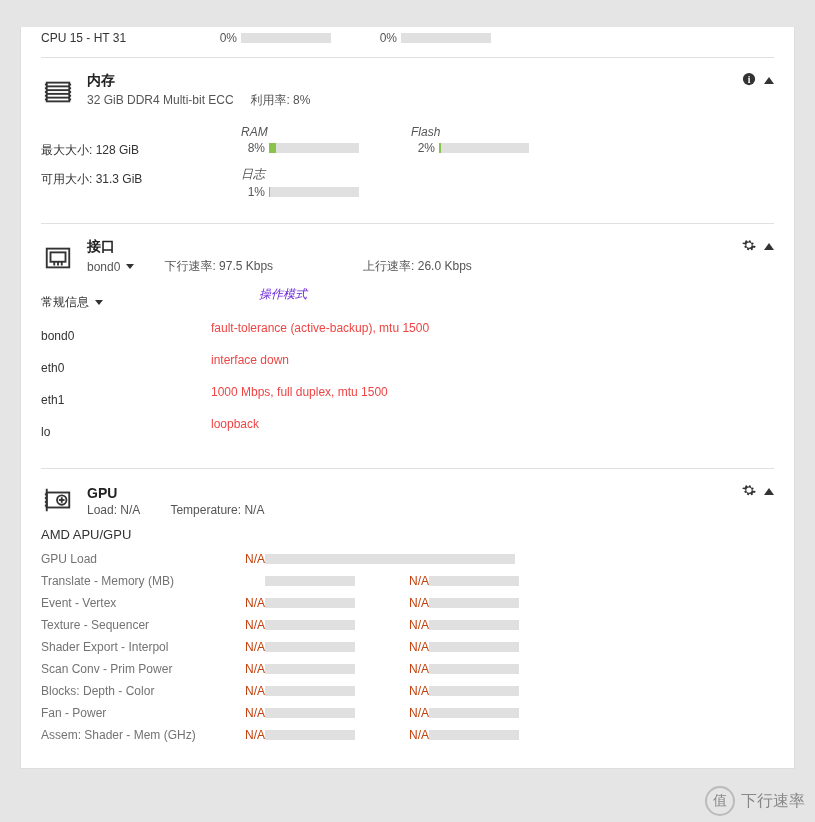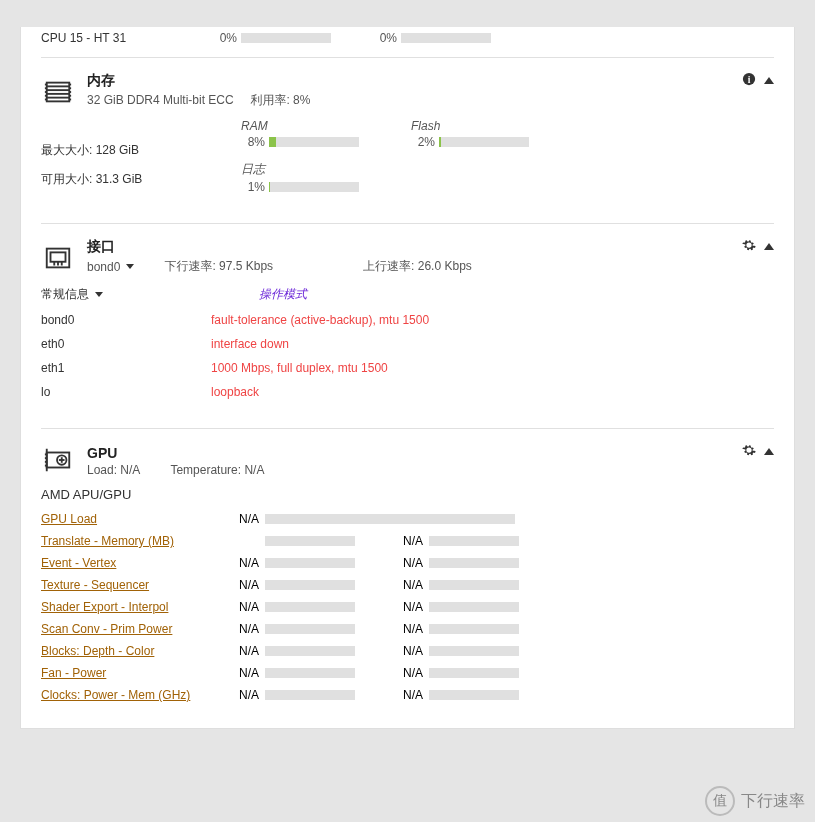--- a/index.html
+++ b/index.html
@@ -63,45 +63,45 @@
     border-right: 5px solid transparent;
     border-bottom: 7px solid #333;
     display: inline-block;
     cursor: pointer;
   }
 
   
   .mem-block { display:flex; padding: 10px 0 6px 0; }
   .mem-left { width: 200px; font-size: 12px; color:#333; line-height: 2.4; margin-top: 17px; }
   .mem-bars { flex:1; }
-  .mem-bar-row { display:flex; align-items:flex-start; height: 42px; }
+  .mem-bar-row { display:flex; align-items:center; height: 42px; }
   .mb-col { width: 170px; }
   .mb-lbl { font-style: italic; font-size: 12px; color:#555; margin-bottom:2px; }
   .mb-line { display:flex; align-items:center; }
   .mb-pct { font-size: 12px; color:#555; width:28px; text-align:right; padding-right:4px; }
   .mb-track { width: 90px; height:10px; background:#e0e0e0; position:relative; }
   .mb-fill { position:absolute; left:0; top:0; bottom:0; background:#8bc34a; }
 
   
   .iface-body { padding: 6px 0 10px 0; }
   .iface-row { display:flex; padding: 5px 0; font-size: 12px; }
-  .iface-col1 { width: 170px; color:#333; }
+  .iface-col1 { width: 170px; color:#333;margin-top:8px; }
   .iface-col2 { color:#ef4444; }
   .iface-hdr .iface-col1 { display:flex; align-items:center; gap:6px; }
   .iface-hdr .iface-col2 { font-style: italic; color:#6d28d9;margin-left:48px; }
   .dd-caret {
     width:0;height:0;border-left:4px solid transparent;border-right:4px solid transparent;border-top:5px solid #333;display:inline-block;
   }
 
   
   .gpu-body { padding: 10px 0 8px 0; }
   .gpu-hdr { font-size: 13px; color:#333; padding-bottom: 6px; }
   .gpu-row { display:flex; align-items:center; padding:4px 0; font-size:12px; }
-  .gpu-lbl { width: 190px; color:#a16207;text-decoration:underline; }
-  .gpu-val { width: 34px; text-align:right; color:#000000; padding-right:6px; }
+  .gpu-lbl { width: 190px; color:#737373; }
+  .gpu-val { width: 34px; text-align:right; color:#c2410c; padding-right:0; }
   .gpu-bar { width: 90px; height:10px; background:#e0e0e0; margin-right: 40px; }
   .gpu-bar.wide { width: 250px; }
 
   
   .watermark {
     position: fixed;
     right: 10px; bottom: 6px;
     display:flex; align-items:center; gap:6px;
     color:#888; font-size: 16px;
     font-family: "Microsoft YaHei", sans-serif;
@@ -351,21 +351,21 @@
               <div class="gpu-bar"></div>
             </div>
             <div class="gpu-row">
               <div class="gpu-lbl">Fan - Power</div>
               <div class="gpu-val">N/A</div>
               <div class="gpu-bar"></div>
               <div class="gpu-val">N/A</div>
               <div class="gpu-bar"></div>
             </div>
             <div class="gpu-row">
-              <div class="gpu-lbl">Clocks: Power - Mem (GHz)</div>
+              <div class="gpu-lbl">Assem: Shader - Mem (GHz)</div>
               <div class="gpu-val">N/A</div>
               <div class="gpu-bar"></div>
               <div class="gpu-val">N/A</div>
               <div class="gpu-bar"></div>
             </div>
           </div>
       </div>
     </div>
 
   </div>

